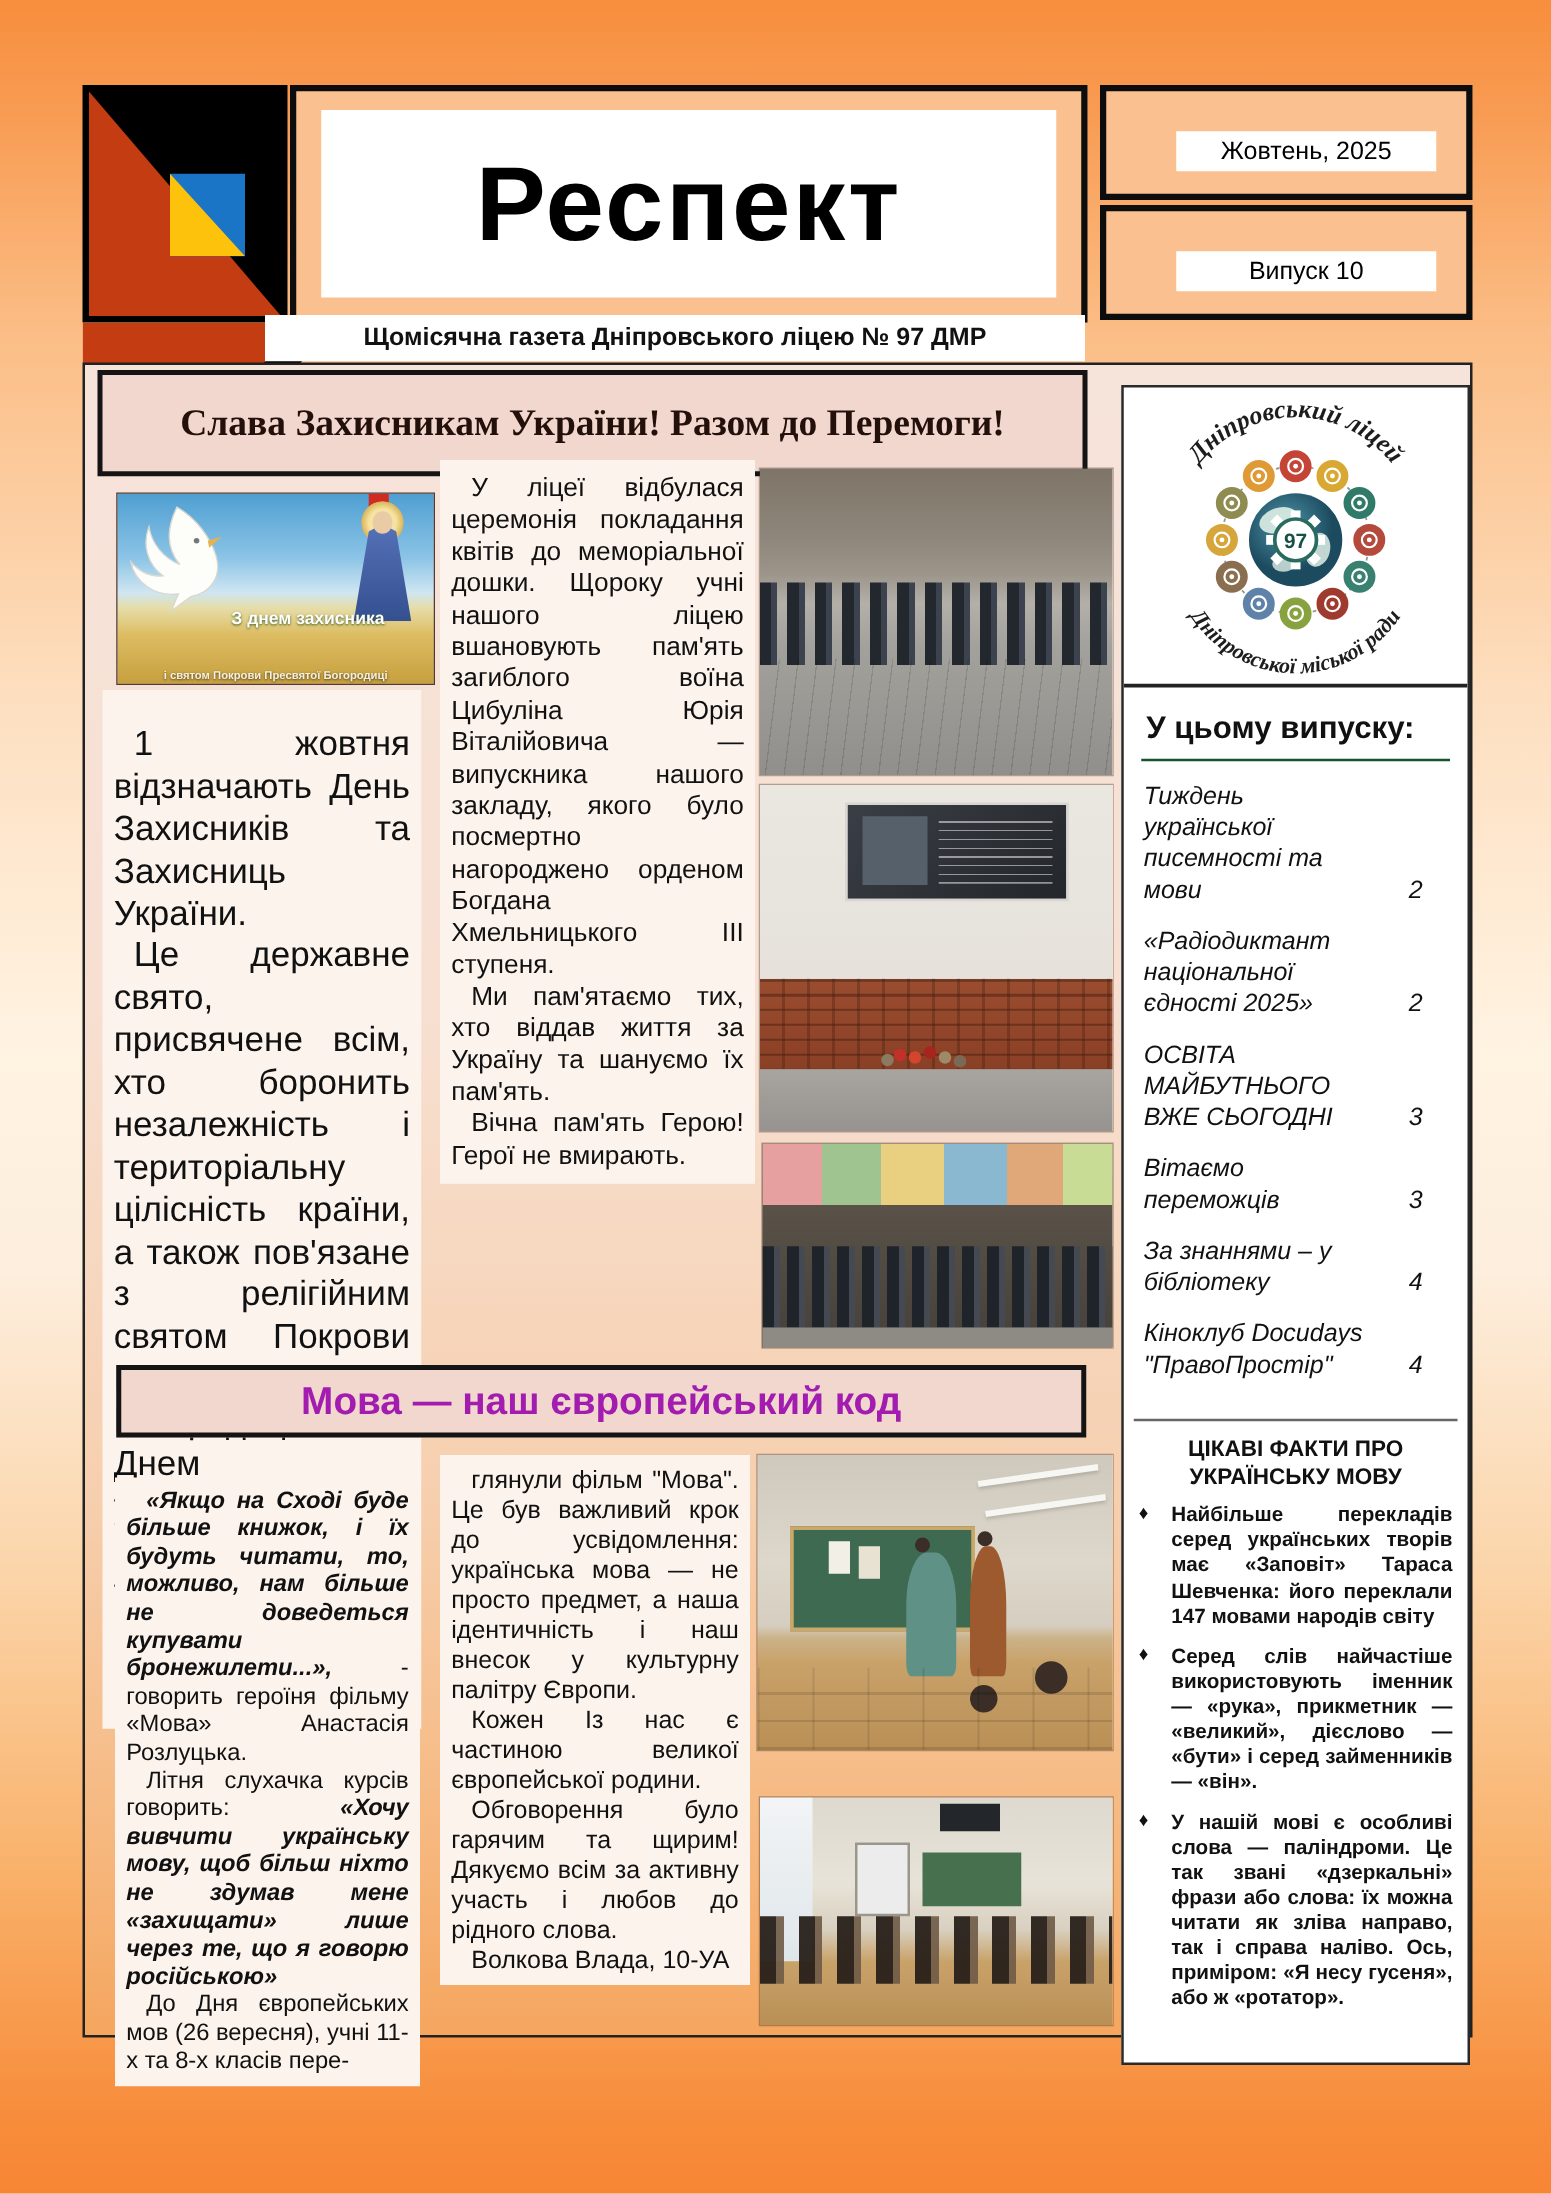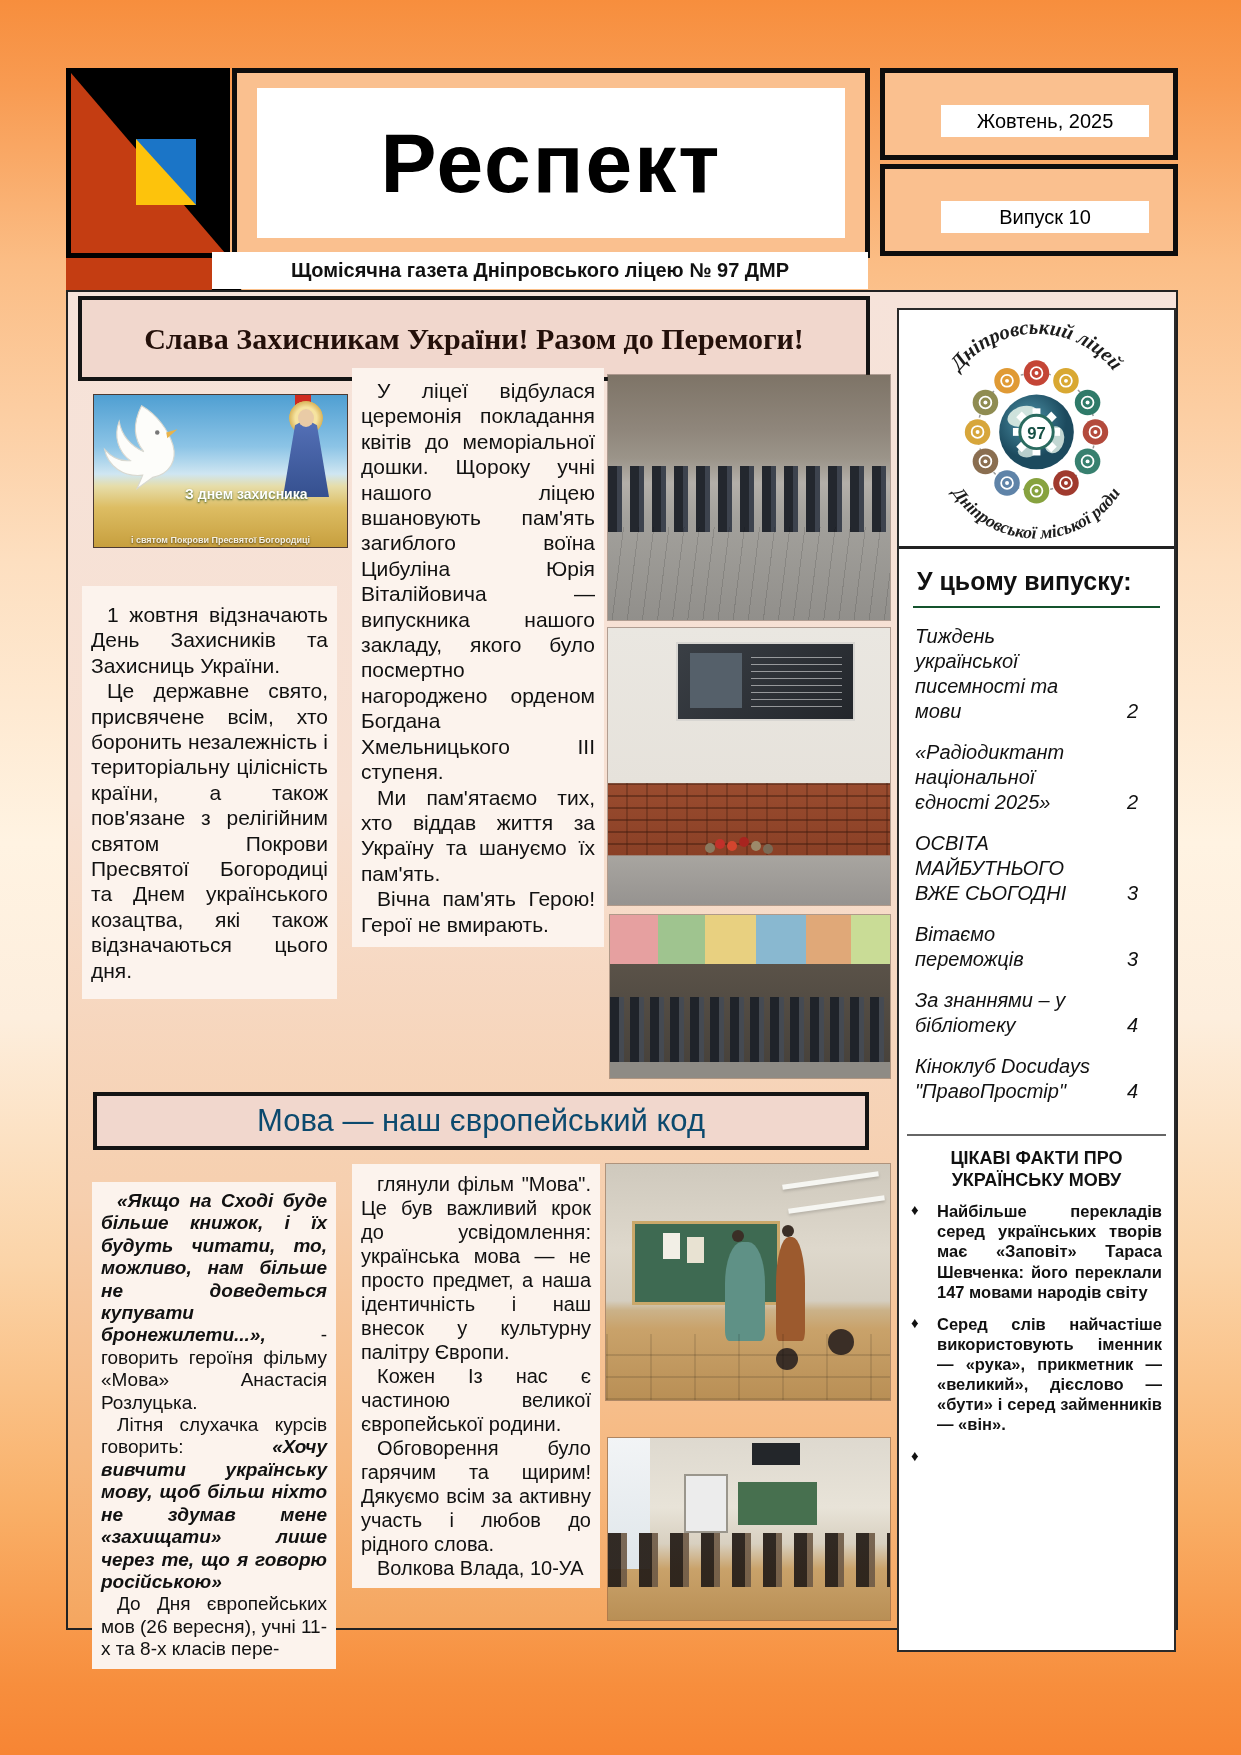--- a/index.html
+++ b/index.html
@@ -28,25 +28,25 @@
   .subtitle-strip{left:212px;top:252px;width:656px;height:37px;background:#fff;display:flex;align-items:center;justify-content:center;
     font-weight:bold;font-size:20px;}
 
   
   .panel-bg{left:66px;top:290px;width:1112px;height:1340px;border:2px solid #222;box-sizing:border-box;
     background:linear-gradient(180deg,#f6e3da 0%,#f7e0d2 38%,#f6cfae 68%,#f6b87f 88%,#f5a65f 100%);}
 
   .headline{background:#f1d7cd;border:4px solid #141414;box-sizing:border-box;display:flex;align-items:center;justify-content:center;text-align:center;}
   .headline1{left:78px;top:296px;width:792px;height:85px;
     font-family:"Liberation Serif","DejaVu Serif",serif;font-weight:bold;font-size:30px;color:#24100a;}
-  .headline2{left:93px;top:1092px;width:776px;height:58px;font-weight:normal;font-size:31px;color:#0c4a6e;}
+  .headline2{left:93px;top:1092px;width:776px;height:58px;font-weight:bold;font-size:31px;color:#a21caf;}
 
   .textbox{background:#fcf3ed;box-sizing:border-box;text-align:justify;}
   .textbox p{margin:0;text-indent:16px;}
-  .col1{left:82px;top:586px;width:255px;padding:16px 9px;font-size:21px;line-height:1.21;}
+  .col1{left:82px;top:552px;width:255px;padding:26px 9px;font-size:28px;line-height:1.21;}
   .col2{left:352px;top:368px;width:252px;padding:10px 9px;font-size:21px;line-height:1.21;}
   .col3{left:92px;top:1182px;width:244px;padding:8px 9px;font-size:19px;line-height:1.18;}
   .col4{left:352px;top:1164px;width:248px;padding:8px 9px;font-size:20px;line-height:1.2;}
   .bq{font-style:italic;font-weight:bold;}
 
   
   .card{left:93px;top:394px;width:255px;height:154px;border:1px solid #4c3a33;box-sizing:border-box;overflow:hidden;
     background:linear-gradient(180deg,#4f9fd2 0%,#8cc4e6 34%,#cfe6f2 52%,#e6dda9 60%,#ddbd63 74%,#c79f3e 100%);}
   .card-red{position:absolute;right:36px;top:0;width:16px;height:22px;background:#cf2b20;}
   .card-mary{position:absolute;right:12px;top:6px;width:58px;height:96px;}
@@ -377,17 +377,18 @@
           <span class="fact-text">Найбільше перекладів серед українських творів має «Заповіт» Тараса Шевченка: його переклали 147 мовами народів світу</span>
         </div>
 
         <div class="fact-row">
           <span class="fact-bullet">♦</span>
           <span class="fact-text">Серед слів найчастіше використовують іменник — «рука», прикметник — «великий», дієслово — «бути» і серед займенників — «він».</span>
         </div>
 
         <div class="fact-row">
           <span class="fact-bullet">♦</span>
+          <span class="fact-text">У нашій мові є особливі слова — паліндроми. Це так звані «дзеркальні» фрази або слова: їх можна читати як зліва направо, так і справа наліво. Ось, приміром: «Я несу гусеня», або ж «ротатор».</span>
         </div>
       </div>
   </div>
 
 </div>
 
 </body></html>

